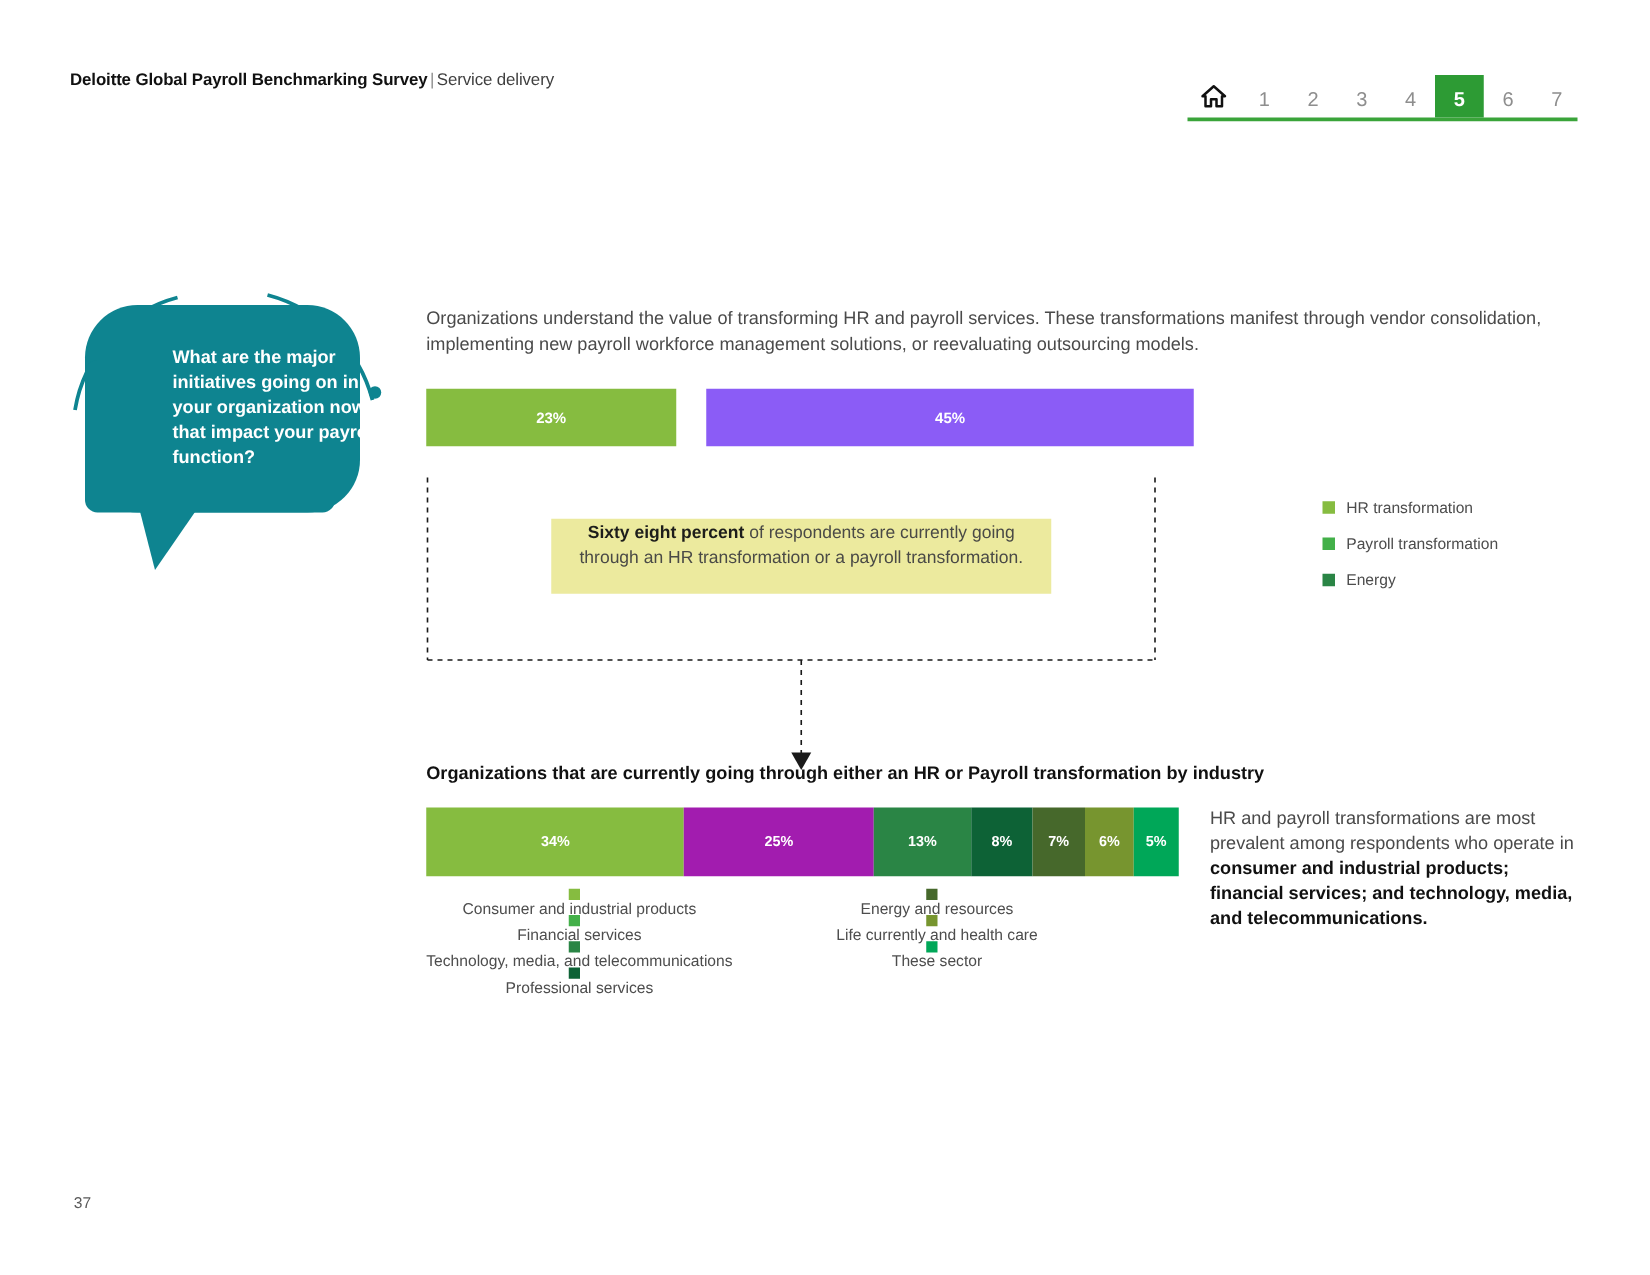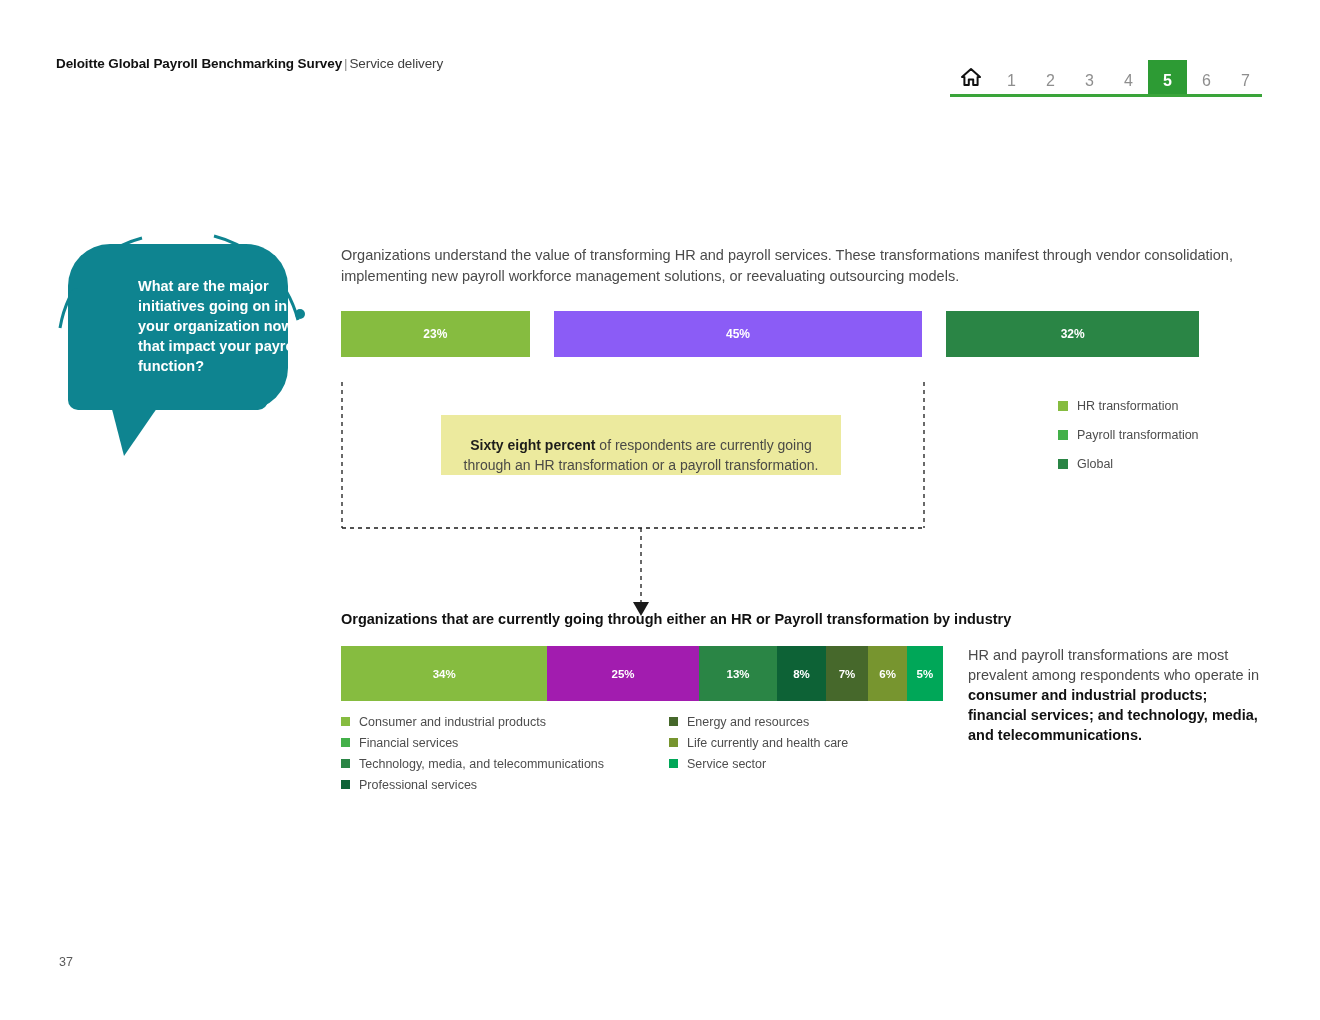--- a/index.html
+++ b/index.html
@@ -126,21 +126,21 @@
   
   .connector { position: absolute; left: 335px; top: 380px; }
 
   
   .callout {
     position: absolute;
     left: 441px; top: 415px;
     width: 400px; height: 60px;
     background: #ecea9e;
     display: flex;
-    align-items: flex-end;
+    align-items: flex-start;
     justify-content: center;
     padding: 0 13px;
   }
   .callout-text {
     font-size: 14px;
     line-height: 1.44;
     color: #4a4a46;
     text-align: center;
   }
   .callout-text b { color: #1d1d1b; font-weight: bold; }
@@ -173,20 +173,21 @@
   .legend2 .col {
     position: absolute;
     top: 0;
   }
   .legend2 .col.left  { left: 0; }
   .legend2 .col.right { left: 328px; }
   .legend2 .lg-row {
     display: flex;
     align-items: center;
     height: 21px;
+    flex-direction: column;
   }
   .legend2 .sw { width: 9px; height: 9px; margin-right: 9px; flex: none; }
   .legend2 .lb { font-size: 12.5px; color: #4d4d4d; white-space: nowrap; }
 
   
   .side-note {
     position: absolute;
     left: 968px; top: 645px;
     width: 292px;
     font-size: 14.5px;
@@ -242,35 +243,34 @@
     <rect x="22" y="60" width="200" height="122" rx="10" ry="10" fill="#0e8490"></rect>
   </svg>
   <div class="bubble-question">What are the major initiatives going on in your organization now that impact your payroll function?</div>
 </div>
 
 <div class="intro">Organizations understand the value of transforming HR and payroll services. These transformations manifest through vendor consolidation, implementing new payroll workforce management solutions, or reevaluating outsourcing models.</div>
 
 <div class="bar1">
   <div class="seg" style="width:23.3%; background:#86bc40;">23%</div>
   <div class="seg" style="width:45.5%; background:#8b5cf6;">45%</div>
-  <div class="seg" style="width:31.2%; background:#2a8545;">32%</div>
 </div>
 
 <div class="legend1">
   <div class="lg-row">
     <span class="sw" style="background:#86bc40;"></span>
     <span class="lb">HR transformation</span>
   </div>
   <div class="lg-row">
     <span class="sw" style="background:#43b049;"></span>
     <span class="lb">Payroll transformation</span>
   </div>
   <div class="lg-row">
     <span class="sw" style="background:#2a8545;"></span>
-    <span class="lb">Global</span>
+    <span class="lb">Energy</span>
   </div>
 </div>
 
 <div class="connector">
   <svg width="620" height="240" viewBox="0 0 620 240" aria-hidden="true">
     <g fill="none" stroke="#1a1a1a" stroke-width="1.3" stroke-dasharray="4 4">
       <path d="M7,2 L7,148"></path>
       <path d="M589,2 L589,148"></path>
       <path d="M7,148 L589,148"></path>
       <path d="M306,148 L306,224"></path>
@@ -320,21 +320,21 @@
     <div class="lg-row">
       <span class="sw" style="background:#46682b;"></span>
       <span class="lb">Energy and resources</span>
     </div>
     <div class="lg-row">
       <span class="sw" style="background:#77952f;"></span>
       <span class="lb">Life currently and health care</span>
     </div>
     <div class="lg-row">
       <span class="sw" style="background:#00a758;"></span>
-      <span class="lb">Service sector</span>
+      <span class="lb">These sector</span>
     </div>
   </div>
 </div>
 
 <div class="side-note">
   <span>HR and payroll transformations are most prevalent among respondents who operate in </span><b>consumer and industrial products; financial services; and technology, media, and telecommunications.</b>
 </div>
 
 <div class="page-num">37</div>
 

